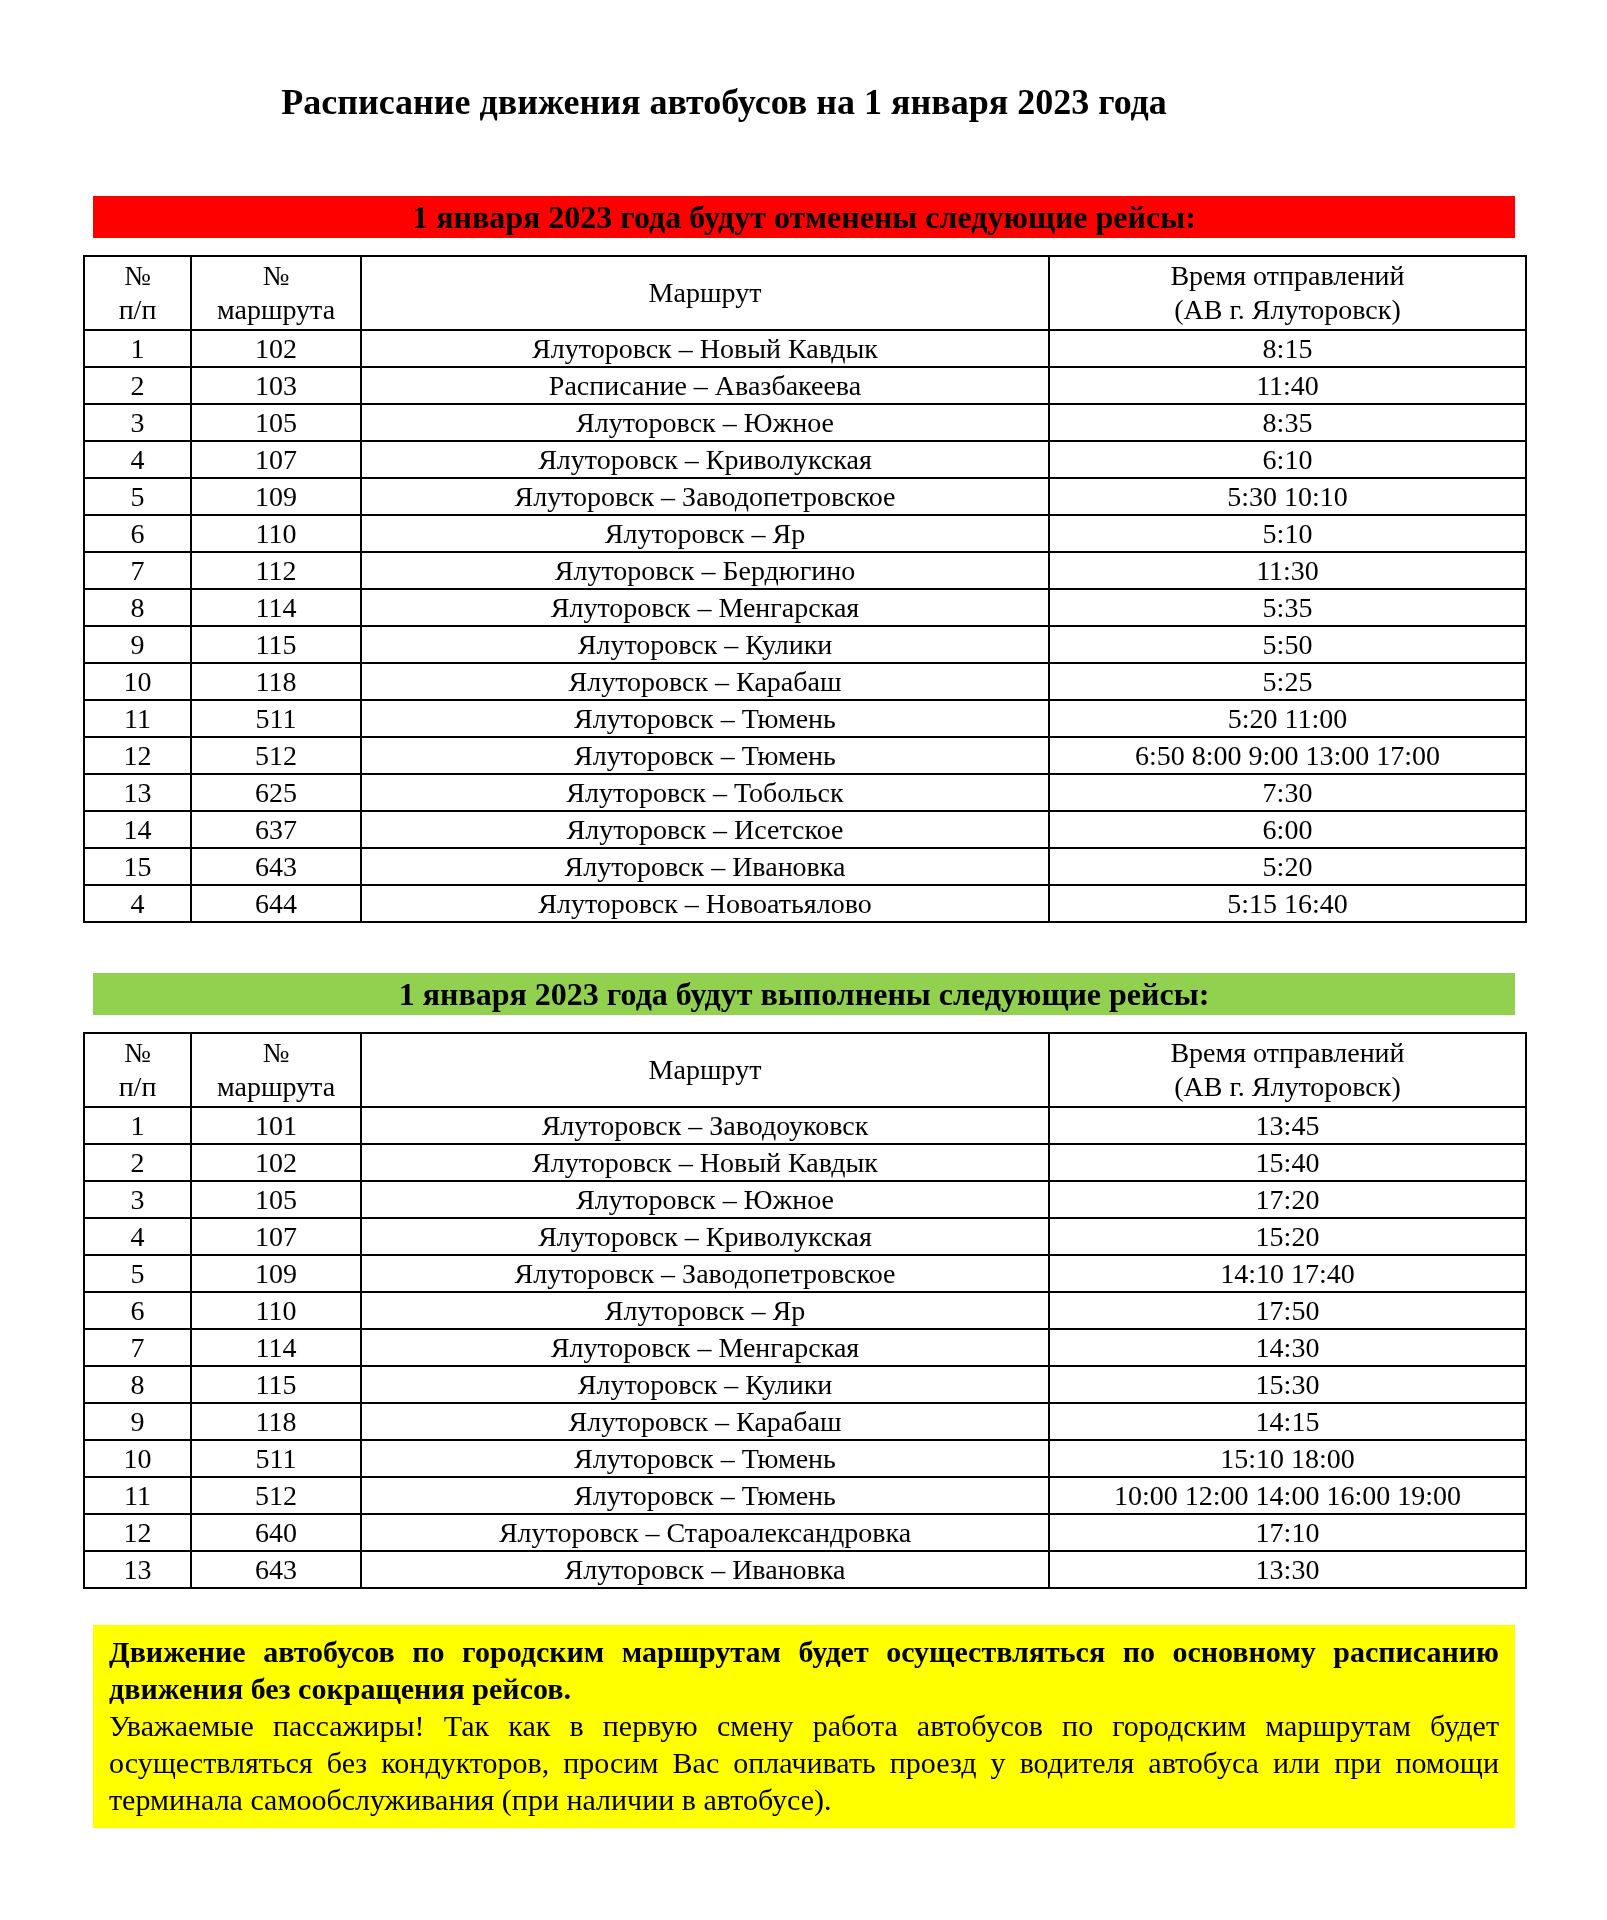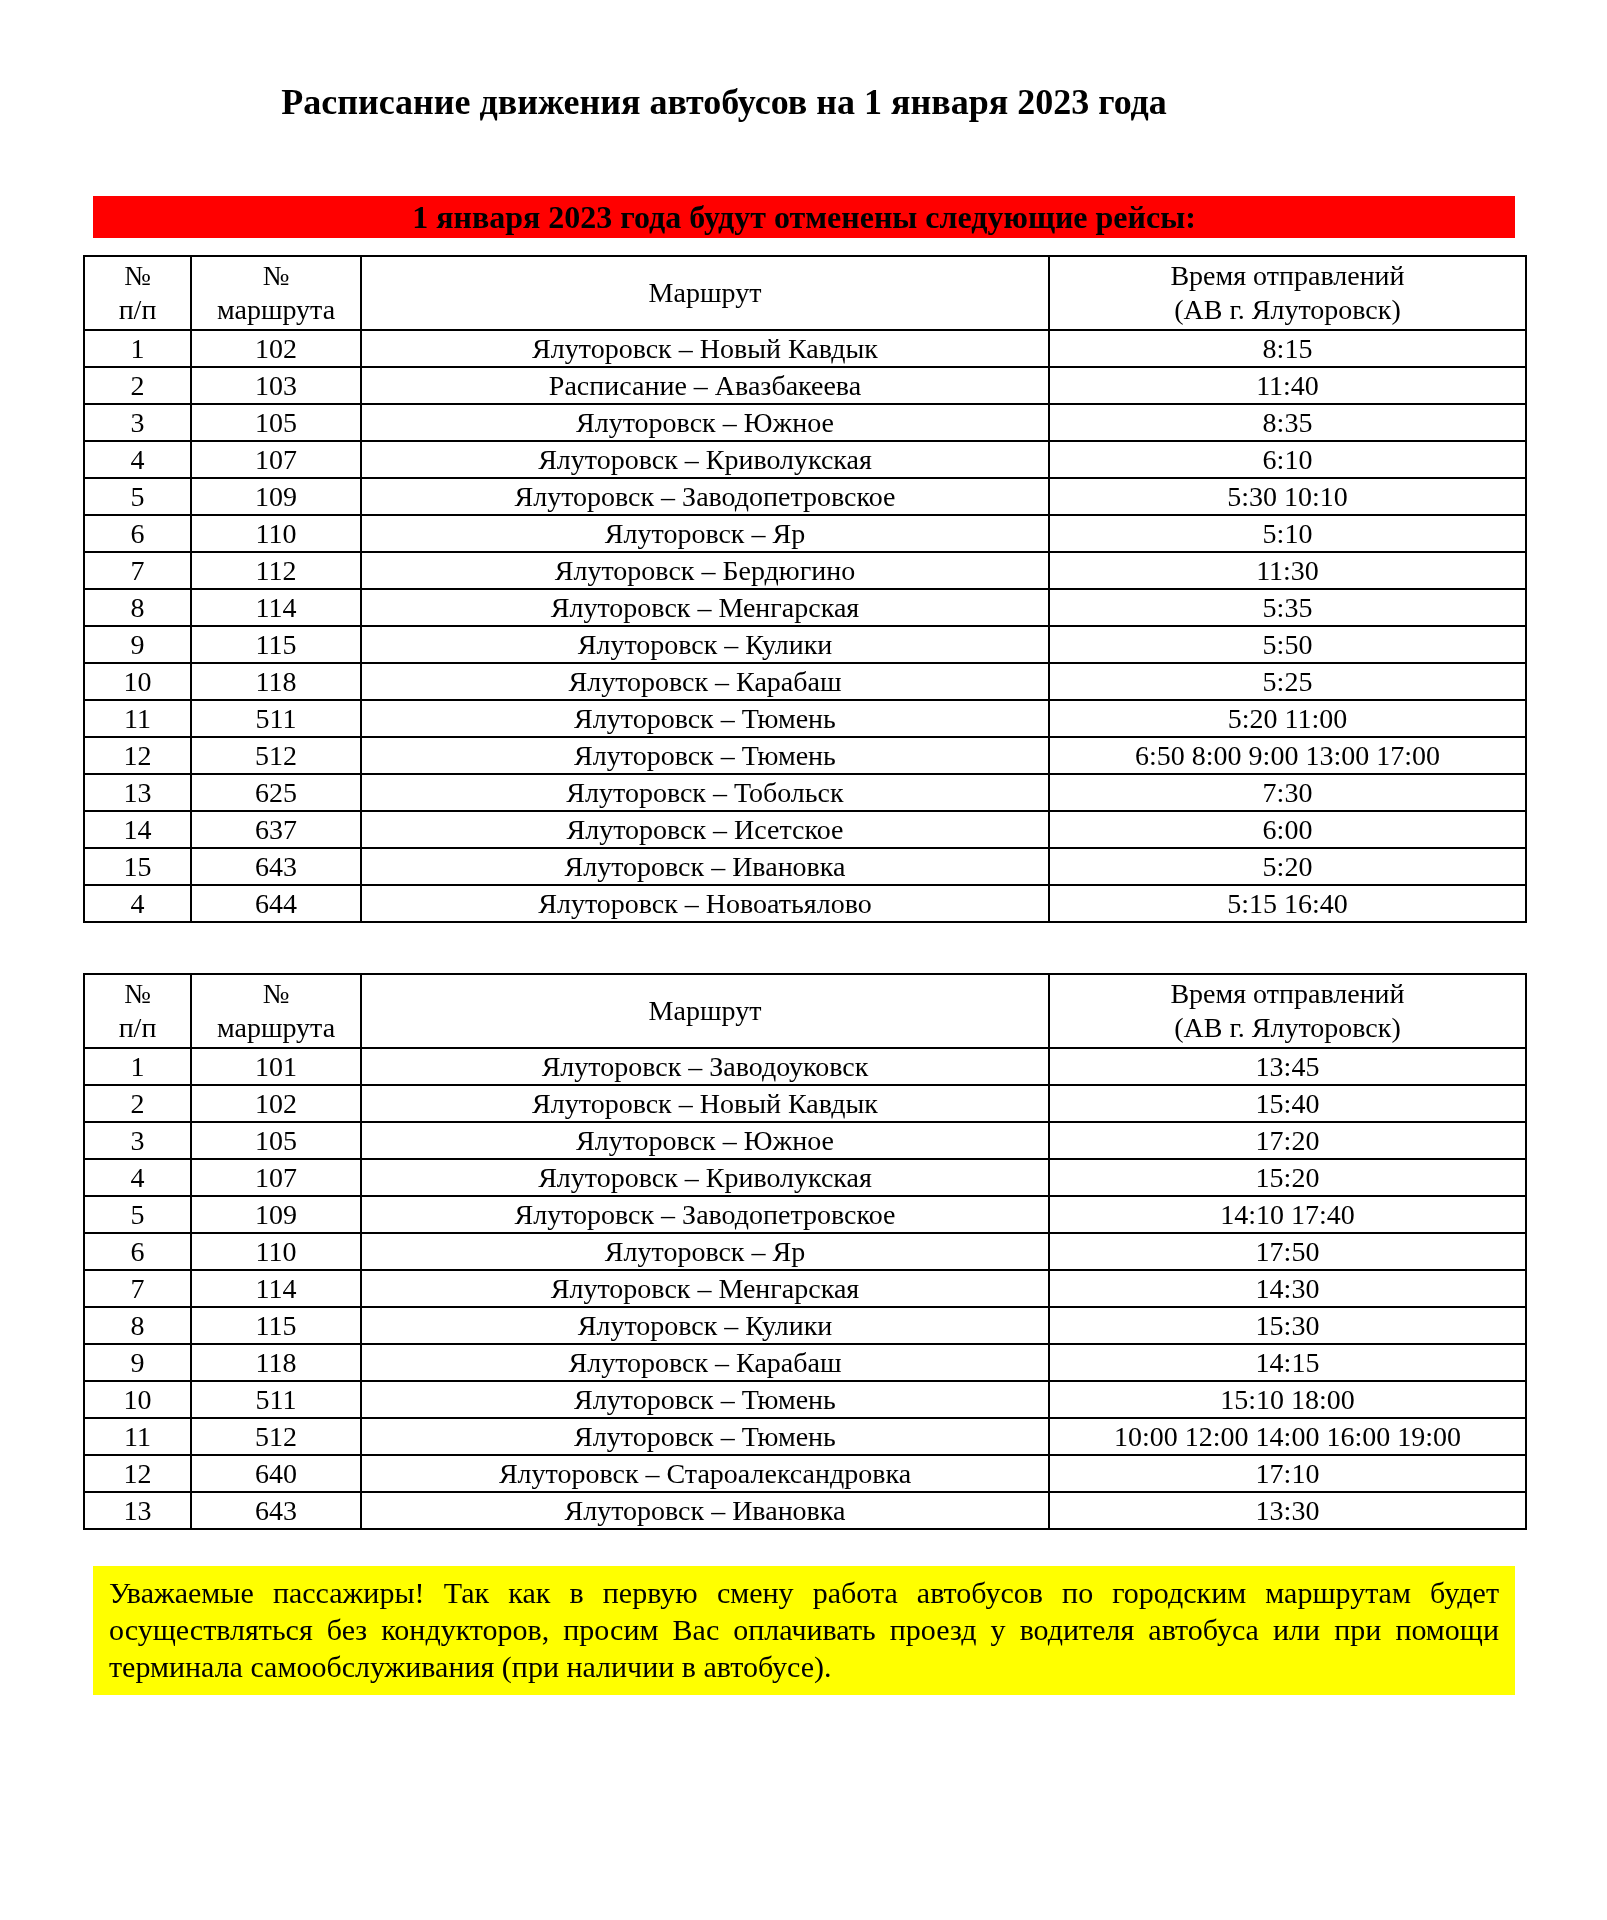--- a/index.html
+++ b/index.html
@@ -201,20 +201,23 @@
               <td class="cell-num">4</td>
               <td class="cell-route-num">644</td>
               <td class="cell-route">Ялуторовск – Новоатьялово</td>
               <td class="cell-time">5:15 16:40</td>
             </tr>
           </tbody>
       </table>
     </section>
 
     <section class="section-operated">
+      <div class="banner" style="background-color: rgb(146, 208, 80);">
+        <span>1 января 2023 года будут выполнены следующие рейсы:</span>
+      </div>
       <table class="schedule">
         <colgroup>
           <col style="width:107px">
             <col style="width:170px">
             <col style="width:688px">
             <col style="width:477px">
         </colgroup>
         <thead>
           <tr>
             <th>
@@ -311,17 +314,18 @@
               <td class="cell-num">13</td>
               <td class="cell-route-num">643</td>
               <td class="cell-route">Ялуторовск – Ивановка</td>
               <td class="cell-time">13:30</td>
             </tr>
           </tbody>
       </table>
     </section>
 
     <div class="notice" style="background-color: rgb(255, 255, 0);">
+      <p class="bold-para">Движение автобусов по городским маршрутам будет осуществляться по основному расписанию движения без сокращения рейсов.</p>
       <p class="reg-para">Уважаемые пассажиры! Так как в первую смену работа автобусов по городским маршрутам будет осуществляться без кондукторов, просим Вас оплачивать проезд у водителя автобуса или при помощи терминала самообслуживания (при наличии в автобусе).</p>
     </div>
 
   </div>
 </div>
 
 </body></html>

